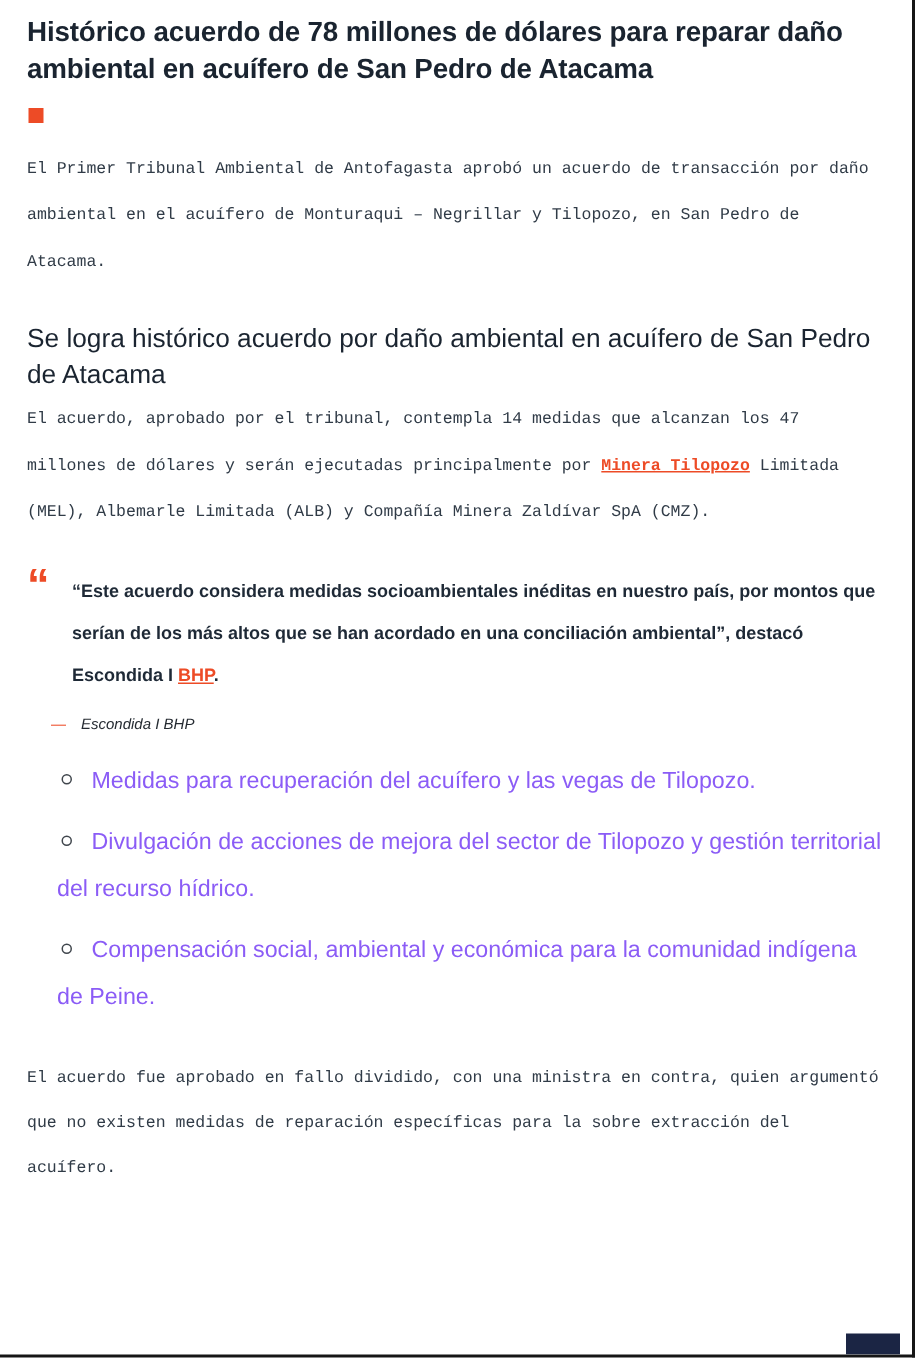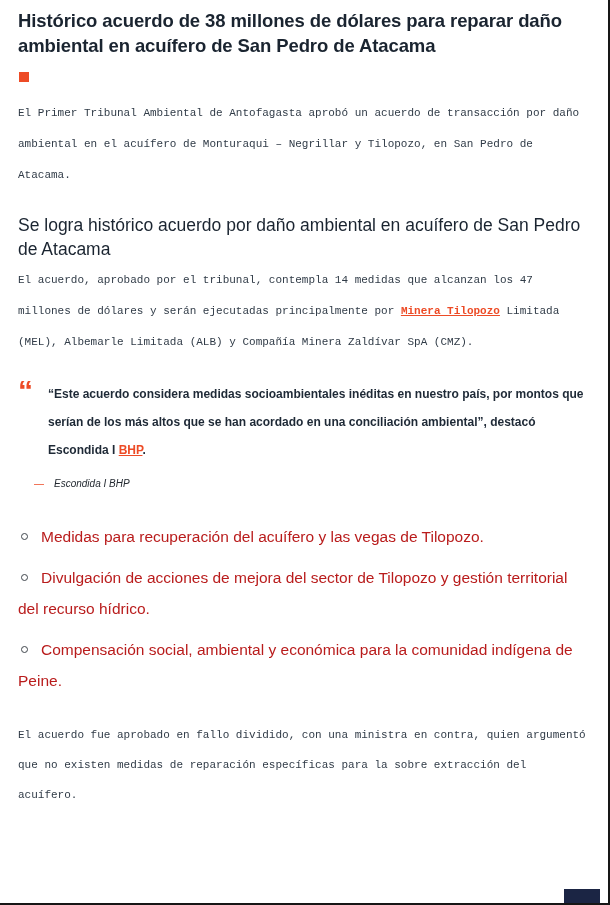--- a/index.html
+++ b/index.html
@@ -75,37 +75,38 @@
     line-height: 1;
     color: var(--accent, #ed4b26);
   }
   .quote-text {
     font-size: 12px;
     line-height: 28px;
     font-weight: 700;
     color: #1e2936;
   }
   figcaption.attribution {
-    margin: 14px 0 32px -14px;
+    margin: 14px 0 16px -14px;
     font-size: 10px;
     color: #242a31;
   }
   .dash {
     color: var(--accent, #ed4b26);
     margin-right: 10px;
     font-style: normal;
   }
   figcaption.attribution em { font-style: italic; }
 
   ul.bullets { list-style: none; margin: 0 0 20px; padding: 0; }
   ul.bullets li {
     font-size: 15.5px;
     line-height: 31px;
-    color: #b91c1c;
+    color: #8b5cf6;
     margin-bottom: 10px;
+    margin-left: 20px;
   }
   .circ {
     display: inline-block;
     width: 7px; height: 7px;
     border: 1.5px solid #40464d;
     border-radius: 50%;
     margin: 0 13px 0 3px;
     vertical-align: 2px;
   }
   p.closing {
@@ -118,21 +119,21 @@
     right: 8px; bottom: 0;
     width: 36px; height: 14px;
     background: var(--corner, #1b2544);
   }
 </style>
 </head>
 <body>
 
 <div class="page">
 
-  <h1 class="title">Histórico acuerdo de 38 millones de dólares para reparar daño ambiental en acuífero de San Pedro de Atacama</h1>
+  <h1 class="title">Histórico acuerdo de 78 millones de dólares para reparar daño ambiental en acuífero de San Pedro de Atacama</h1>
 
   <div class="accent-square"></div>
 
 
 
   <p class="body">El Primer Tribunal Ambiental de Antofagasta aprobó un acuerdo de transacción por daño ambiental en el acuífero de Monturaqui – Negrillar y Tilopozo, en San Pedro de Atacama.</p>
 
   <h2 class="subheading">Se logra histórico acuerdo por daño ambiental en acuífero de San Pedro de Atacama</h2>
 
   <p class="body"><span>El acuerdo, aprobado por el tribunal, contempla 14 medidas que alcanzan los 47 millones de dólares y serán ejecutadas principalmente por </span><a href="#" class="link">Minera Tilopozo</a><span> Limitada (MEL), Albemarle Limitada (ALB) y Compañía Minera Zaldívar SpA (CMZ).</span></p>

